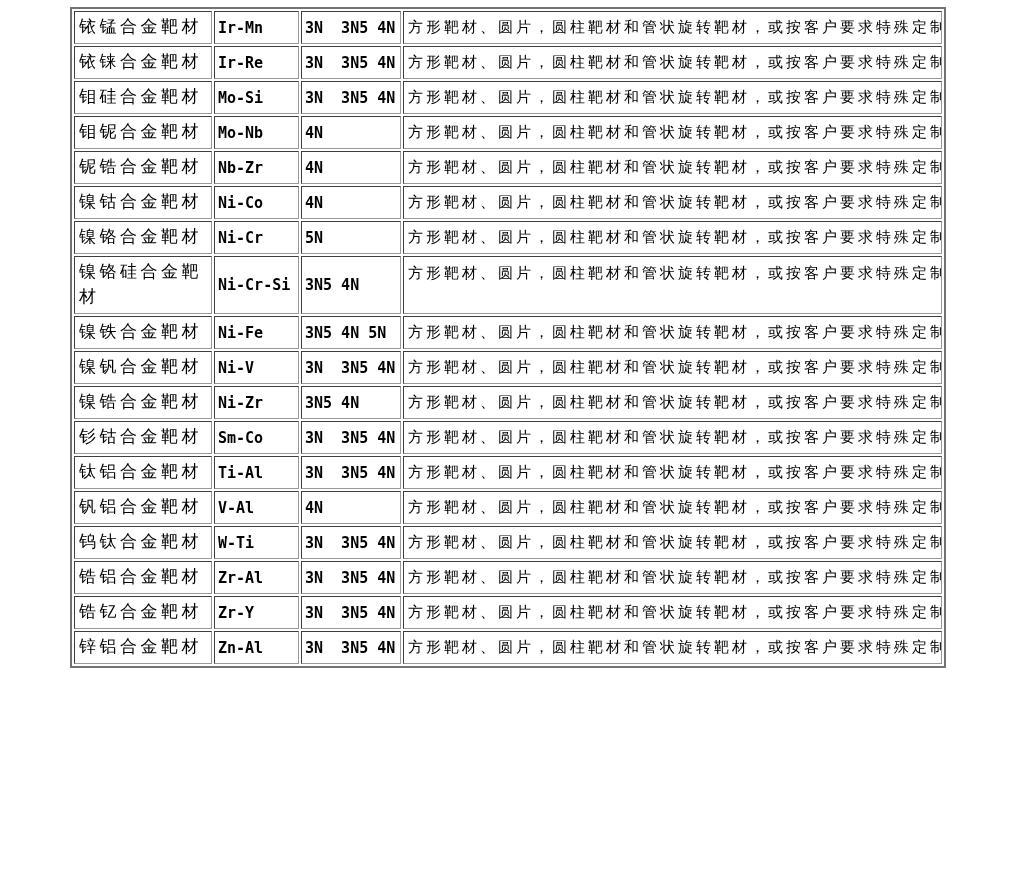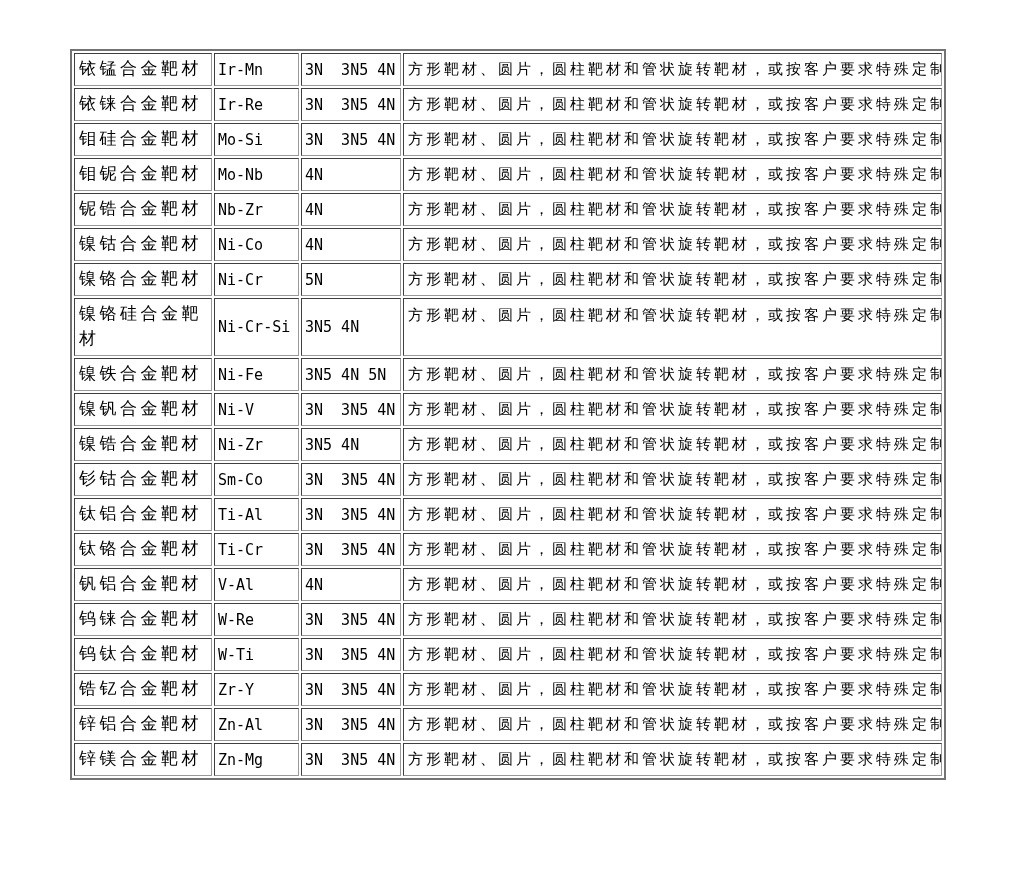--- a/index.html
+++ b/index.html
@@ -6,21 +6,20 @@
     margin: 0;
     padding: 0;
     background: #ffffff;
     width: 1032px;
     height: 882px;
     font-family: "Liberation Sans", sans-serif;
     color: #000000;
   }
   .page {
     padding: 7px 0 0 70px;
-    margin-top: 42px;
   }
   table.alloy {
     border-collapse: separate;
     border-spacing: 2px;
     table-layout: fixed;
     width: 876px;
     background: #ffffff;
     border: 2px solid #737373;
   }
   td {
@@ -37,20 +36,21 @@
     font-size: 17px;
     letter-spacing: 3.5px;
     line-height: 1.45;
     padding-left: 4px;
   }
   td.formula, td.purity {
     font-family: "DejaVu Sans Mono", monospace;
     font-size: 15px;
     white-space: pre;
     padding-left: 3px;
+    font-weight: bold;
   }
   td.desc {
     font-size: 15px;
     letter-spacing: 3px;
     padding-left: 4px;
     white-space: nowrap;
   }
   tr.tall td { height: 58px; }
   tr.tall td.desc {
     vertical-align: top;
@@ -141,56 +141,44 @@
           <td class="purity">3N  3N5 4N</td>
           <td class="desc">方形靶材、圆片，圆柱靶材和管状旋转靶材，或按客户要求特殊定制</td>
         </tr>
         <tr>
           <td class="name">钛铝合金靶材</td>
           <td class="formula">Ti-Al</td>
           <td class="purity">3N  3N5 4N</td>
           <td class="desc">方形靶材、圆片，圆柱靶材和管状旋转靶材，或按客户要求特殊定制</td>
         </tr>
         <tr>
-          <td class="name">钛铬合金靶材</td>
-          <td class="formula">Ti-Cr</td>
-          <td class="purity">3N  3N5 4N</td>
-          <td class="desc">方形靶材、圆片，圆柱靶材和管状旋转靶材，或按客户要求特殊定制</td>
-        </tr>
-        <tr>
           <td class="name">钒铝合金靶材</td>
           <td class="formula">V-Al</td>
           <td class="purity">4N</td>
           <td class="desc">方形靶材、圆片，圆柱靶材和管状旋转靶材，或按客户要求特殊定制</td>
         </tr>
         <tr>
-          <td class="name">钨铼合金靶材</td>
-          <td class="formula">W-Re</td>
+          <td class="name">钨钛合金靶材</td>
+          <td class="formula">W-Ti</td>
           <td class="purity">3N  3N5 4N</td>
           <td class="desc">方形靶材、圆片，圆柱靶材和管状旋转靶材，或按客户要求特殊定制</td>
         </tr>
         <tr>
-          <td class="name">钨钛合金靶材</td>
-          <td class="formula">W-Ti</td>
+          <td class="name">锆铝合金靶材</td>
+          <td class="formula">Zr-Al</td>
           <td class="purity">3N  3N5 4N</td>
           <td class="desc">方形靶材、圆片，圆柱靶材和管状旋转靶材，或按客户要求特殊定制</td>
         </tr>
         <tr>
           <td class="name">锆钇合金靶材</td>
           <td class="formula">Zr-Y</td>
           <td class="purity">3N  3N5 4N</td>
           <td class="desc">方形靶材、圆片，圆柱靶材和管状旋转靶材，或按客户要求特殊定制</td>
         </tr>
         <tr>
           <td class="name">锌铝合金靶材</td>
           <td class="formula">Zn-Al</td>
           <td class="purity">3N  3N5 4N</td>
           <td class="desc">方形靶材、圆片，圆柱靶材和管状旋转靶材，或按客户要求特殊定制</td>
         </tr>
-        <tr>
-          <td class="name">锌镁合金靶材</td>
-          <td class="formula">Zn-Mg</td>
-          <td class="purity">3N  3N5 4N</td>
-          <td class="desc">方形靶材、圆片，圆柱靶材和管状旋转靶材，或按客户要求特殊定制</td>
-        </tr>
       </tbody>
   </table>
 </div>
 
 </body></html>

